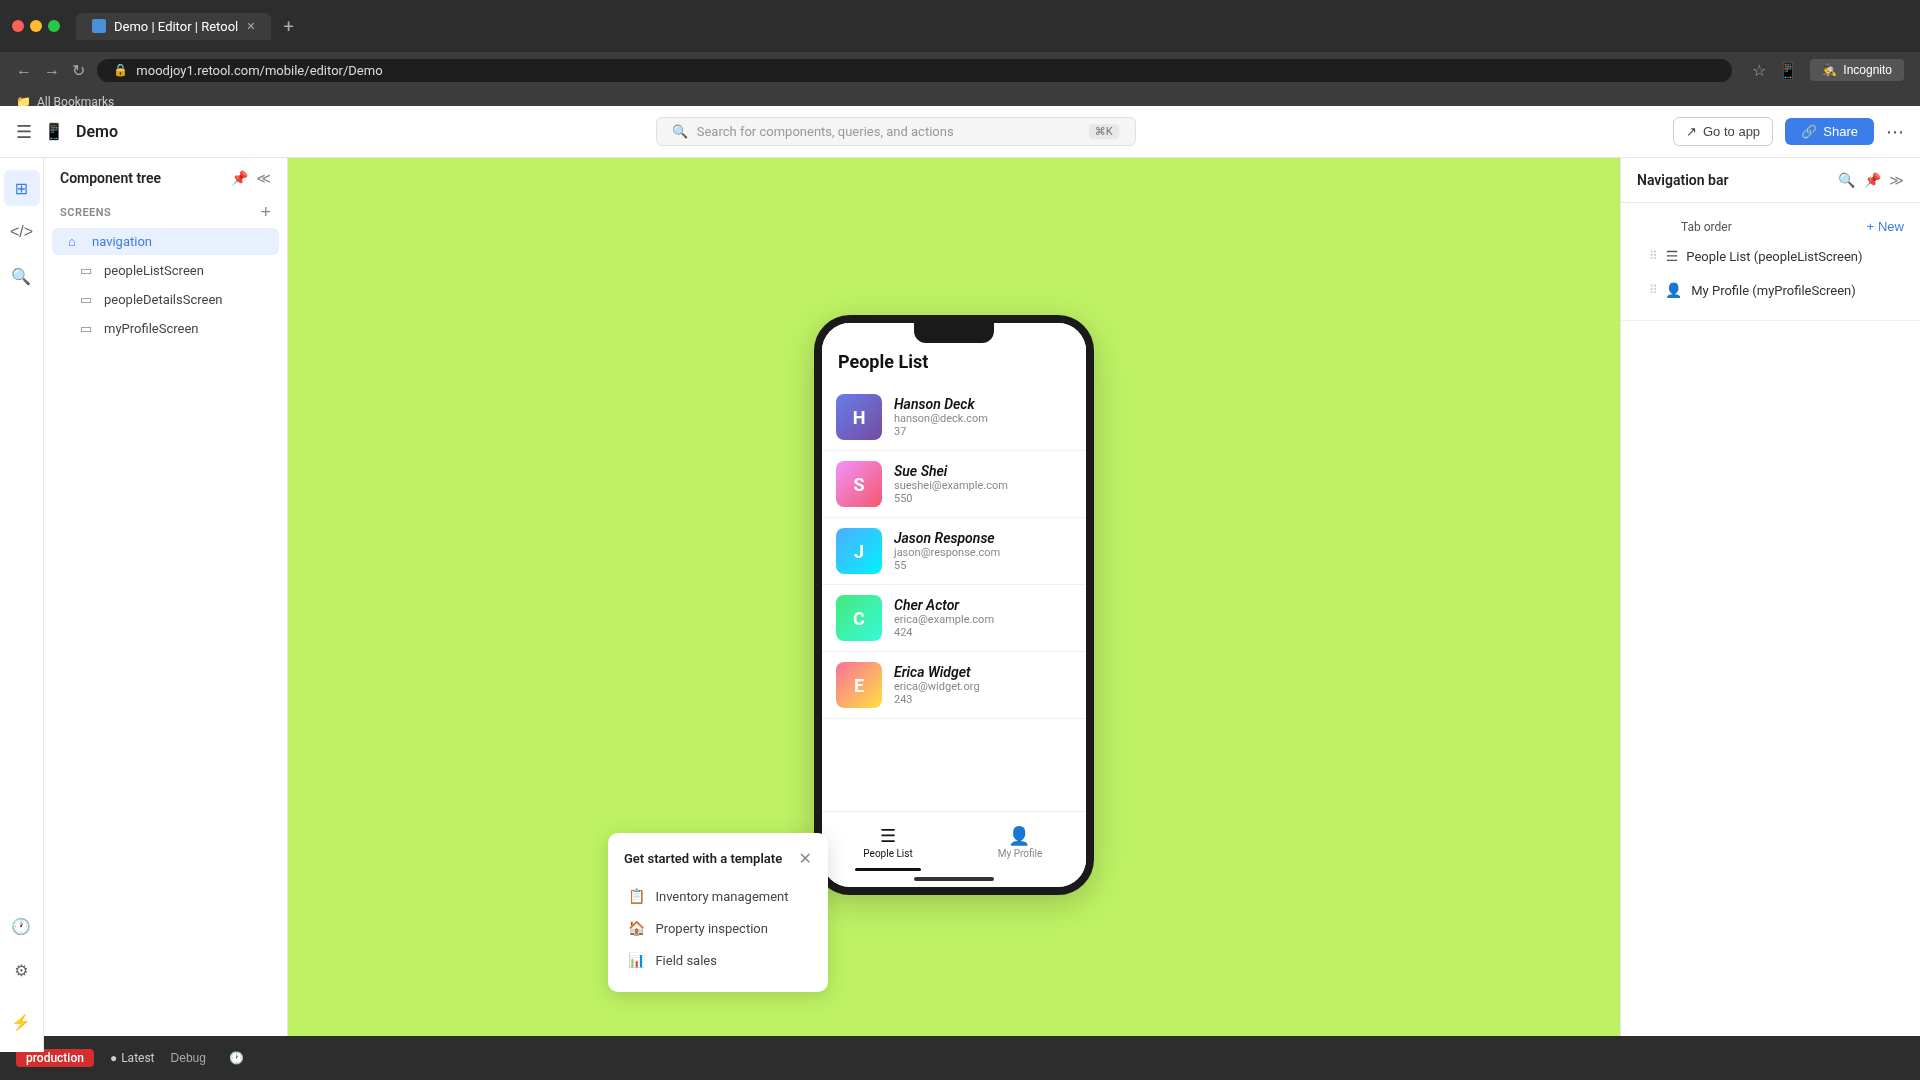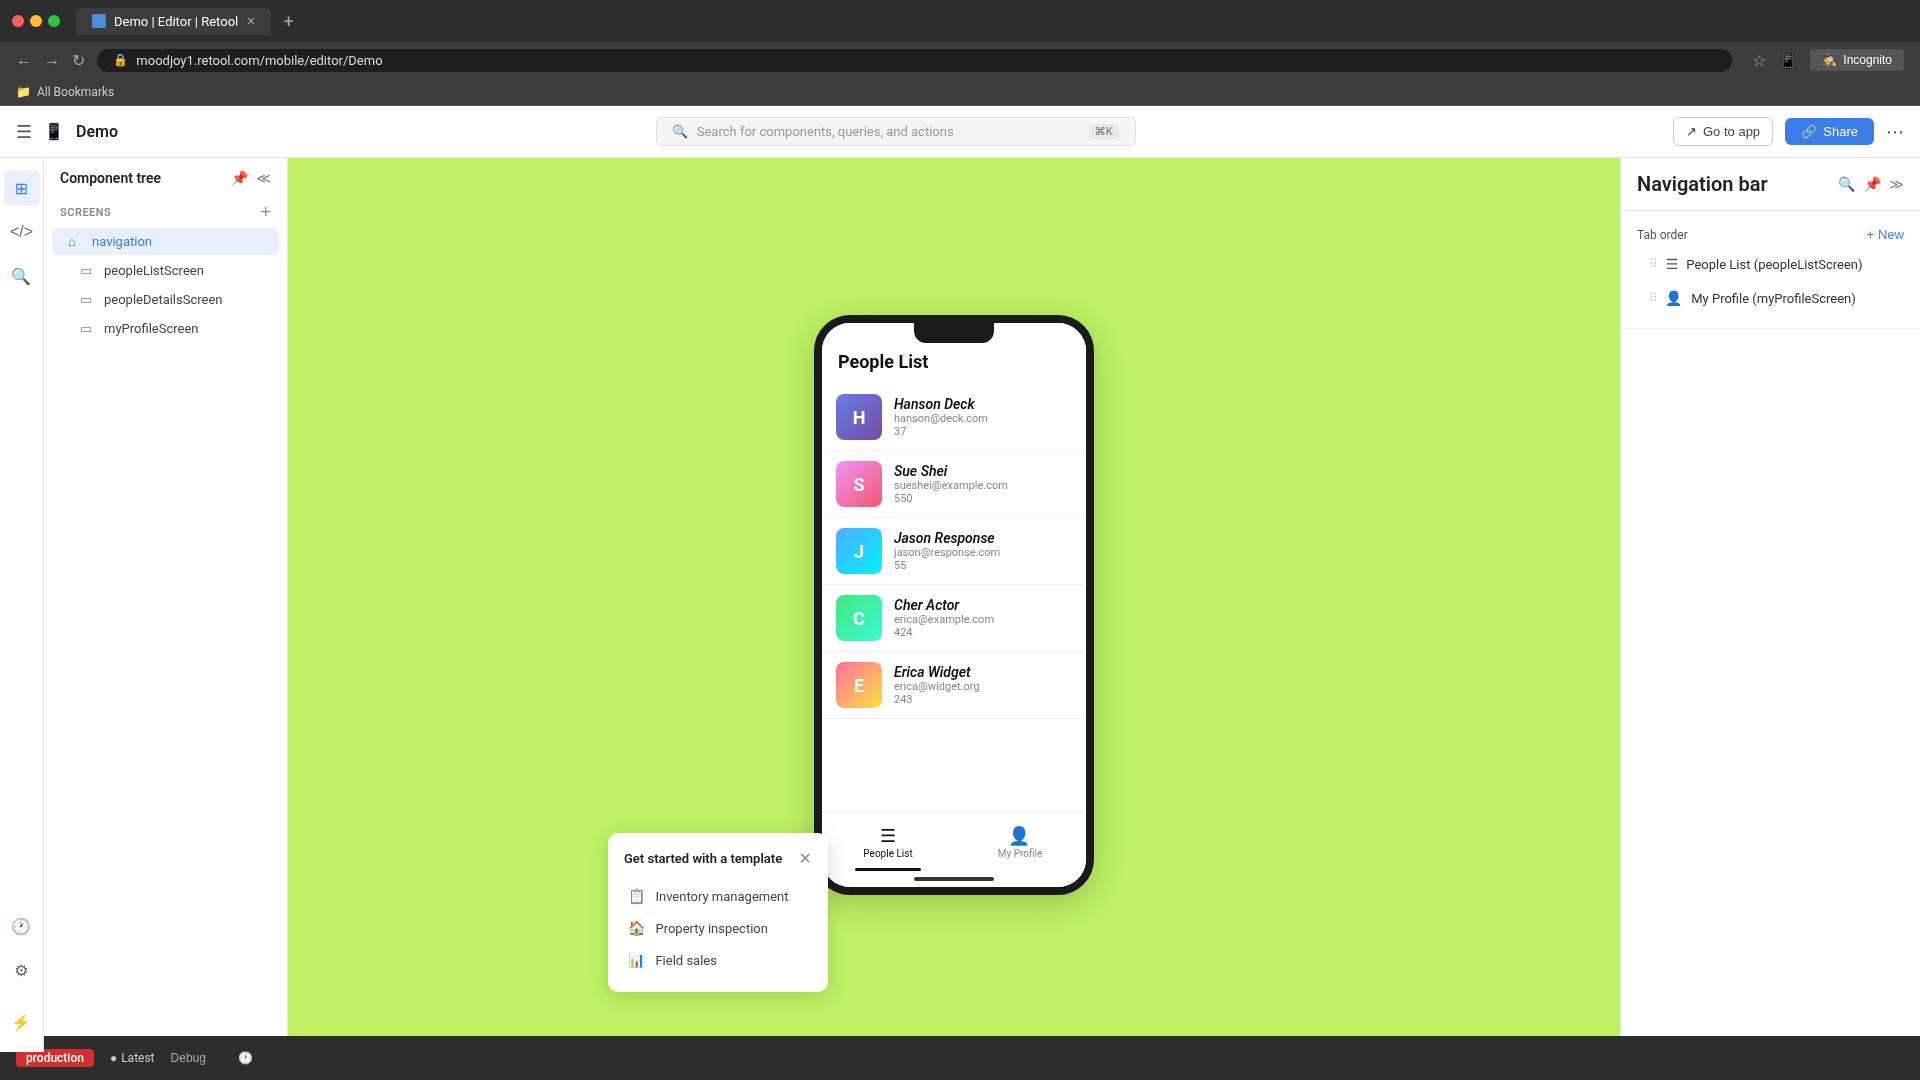--- a/index.html
+++ b/index.html
@@ -1,21 +1,21 @@
 <!DOCTYPE html>
 <html><head>
   <meta charset="utf-8">
   <style>
     * { box-sizing: border-box; margin: 0; padding: 0; }
     body { font-family: -apple-system, BlinkMacSystemFont, 'Segoe UI', Roboto, sans-serif; background: #f0f0f0; width: 1920px; height: 1080px; overflow: hidden; }
 
     
     .browser-bar {
       background: #2d2d2d;
-      height: 42px;
+      height: 52px;
       display: flex;
       align-items: center;
       padding: 0 12px;
       gap: 8px;
     }
     .browser-dots { display: flex; gap: 6px; }
     .browser-dot { width: 12px; height: 12px; border-radius: 50%; }
     .dot-red { background: #ff5f57; }
     .dot-yellow { background: #febc2e; }
     .dot-green { background: #28c840; }
@@ -394,33 +394,34 @@
       display: flex;
       flex-direction: column;
     }
     .right-panel-header {
       padding: 14px 16px;
       display: flex;
       align-items: center;
       justify-content: space-between;
       border-bottom: 1px solid #e8e8e8;
     }
-    .right-panel-title { font-size: 20px; font-weight: 600; color: #222; }
+    .right-panel-title { font-size: 14px; font-weight: 600; color: #222; }
     .right-panel-actions { display: flex; gap: 8px; }
     .right-panel-icon-btn { background: none; border: none; cursor: pointer; color: #888; font-size: 14px; }
     .right-panel-section {
       padding: 12px 16px;
       border-bottom: 1px solid #f0f0f0;
     }
     .right-panel-section-title { font-size: 12px; font-weight: 600; color: #333; margin-bottom: 4px; }
     .right-panel-row {
       display: flex;
       align-items: flex-end;
       justify-content: space-between;
       padding: 4px 0;
+      margin-left: 44px;
     }
     .right-panel-label { font-size: 12px; color: #555; }
     .new-btn {
       background: none;
       border: none;
       cursor: pointer;
       color: #3b7de9;
       font-size: 13px;
       font-weight: 500;
       display: flex;
@@ -464,21 +465,21 @@
     }
     .status-latest {
       color: #ccc;
       font-size: 12px;
       display: flex;
       align-items: center;
       gap: 4px;
     }
     .status-center { flex: 1; display: flex; justify-content: center; }
     .status-text { color: #aaa; font-size: 12px; }
-    .status-right { display: flex; gap: 32px; }
+    .status-right { display: flex; gap: 23px; }
     .status-btn { background: none; border: none; color: #aaa; font-size: 12px; cursor: pointer; }
 
     
     .avatar-1 { background: linear-gradient(135deg, #667eea, #764ba2); }
     .avatar-2 { background: linear-gradient(135deg, #f093fb, #f5576c); }
     .avatar-3 { background: linear-gradient(135deg, #4facfe, #00f2fe); }
     .avatar-4 { background: linear-gradient(135deg, #43e97b, #38f9d7); }
     .avatar-5 { background: linear-gradient(135deg, #fa709a, #fee140); }
   </style>
 </head>

